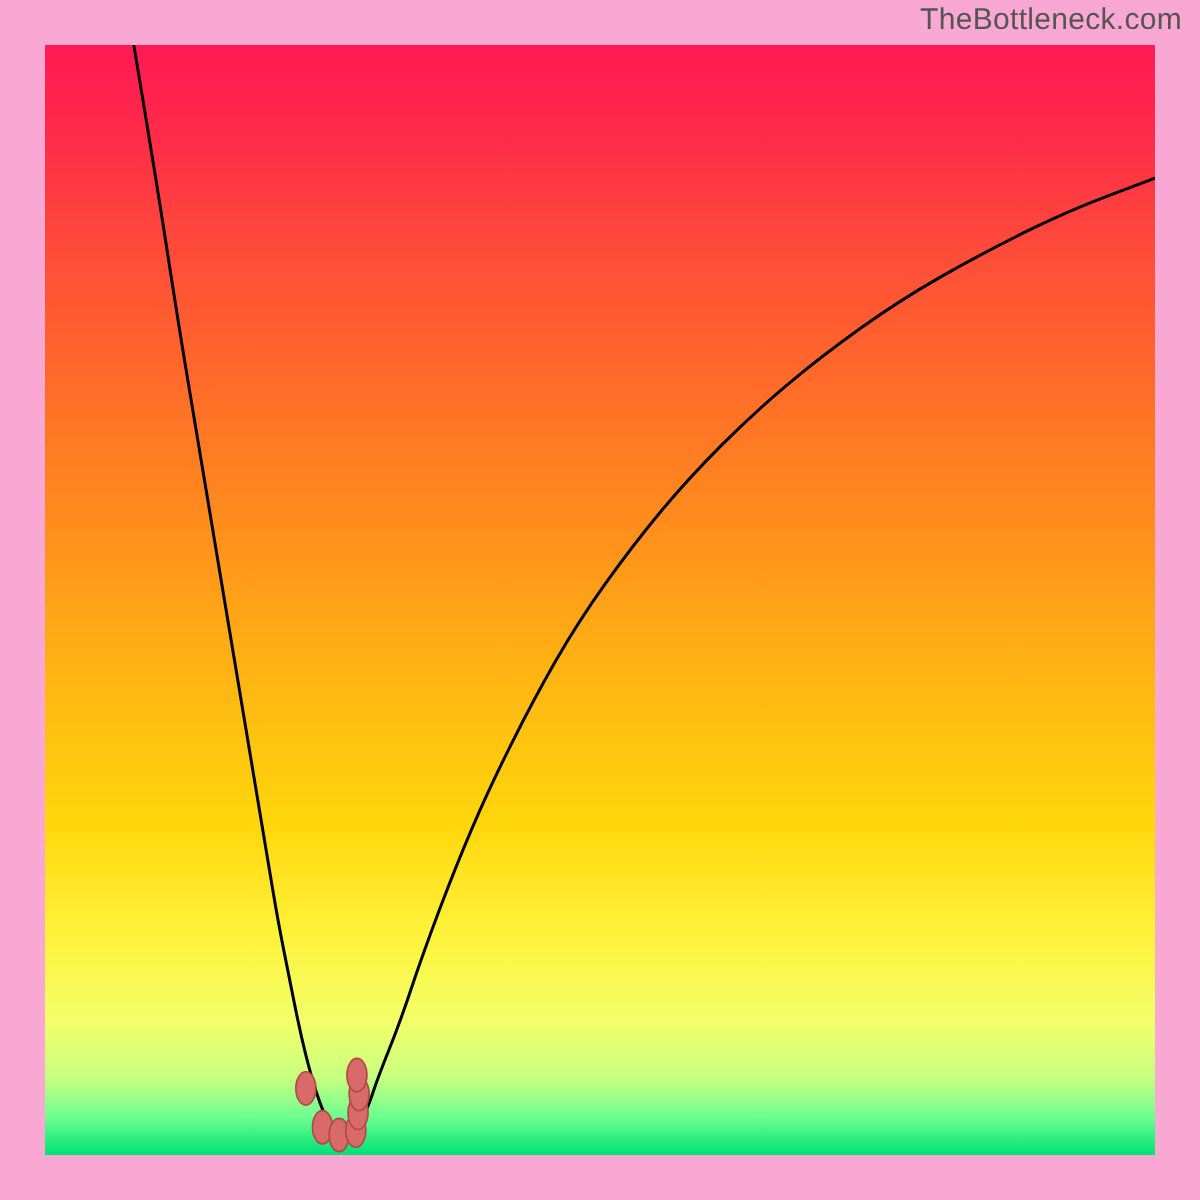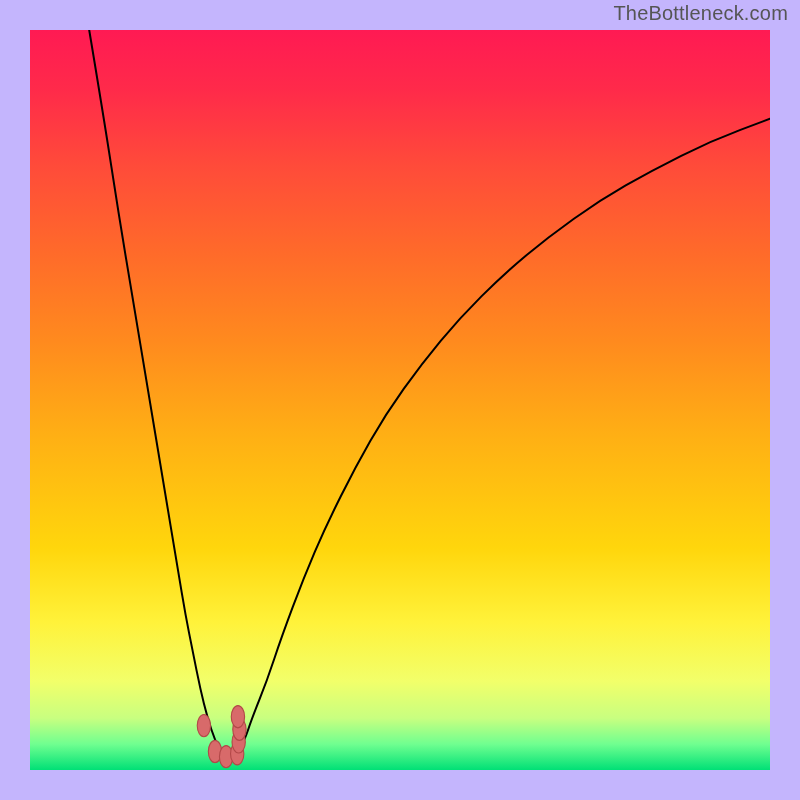--- a/index.html
+++ b/index.html
@@ -6,21 +6,21 @@
     margin: 0;
     padding: 0;
     width: 800px;
     height: 800px;
     overflow: hidden;
     font-family: Arial, Helvetica, sans-serif;
   }
   .outer {
     width: 800px;
     height: 800px;
-    background: #c4b5fd;
+    background: #f9a8d4;
     position: relative;
   }
   .watermark {
     position: absolute;
     top: 2px;
     right: 12px;
     color: #555;
     font-size: 20px;
     font-weight: 500;
     letter-spacing: 0.2px;

